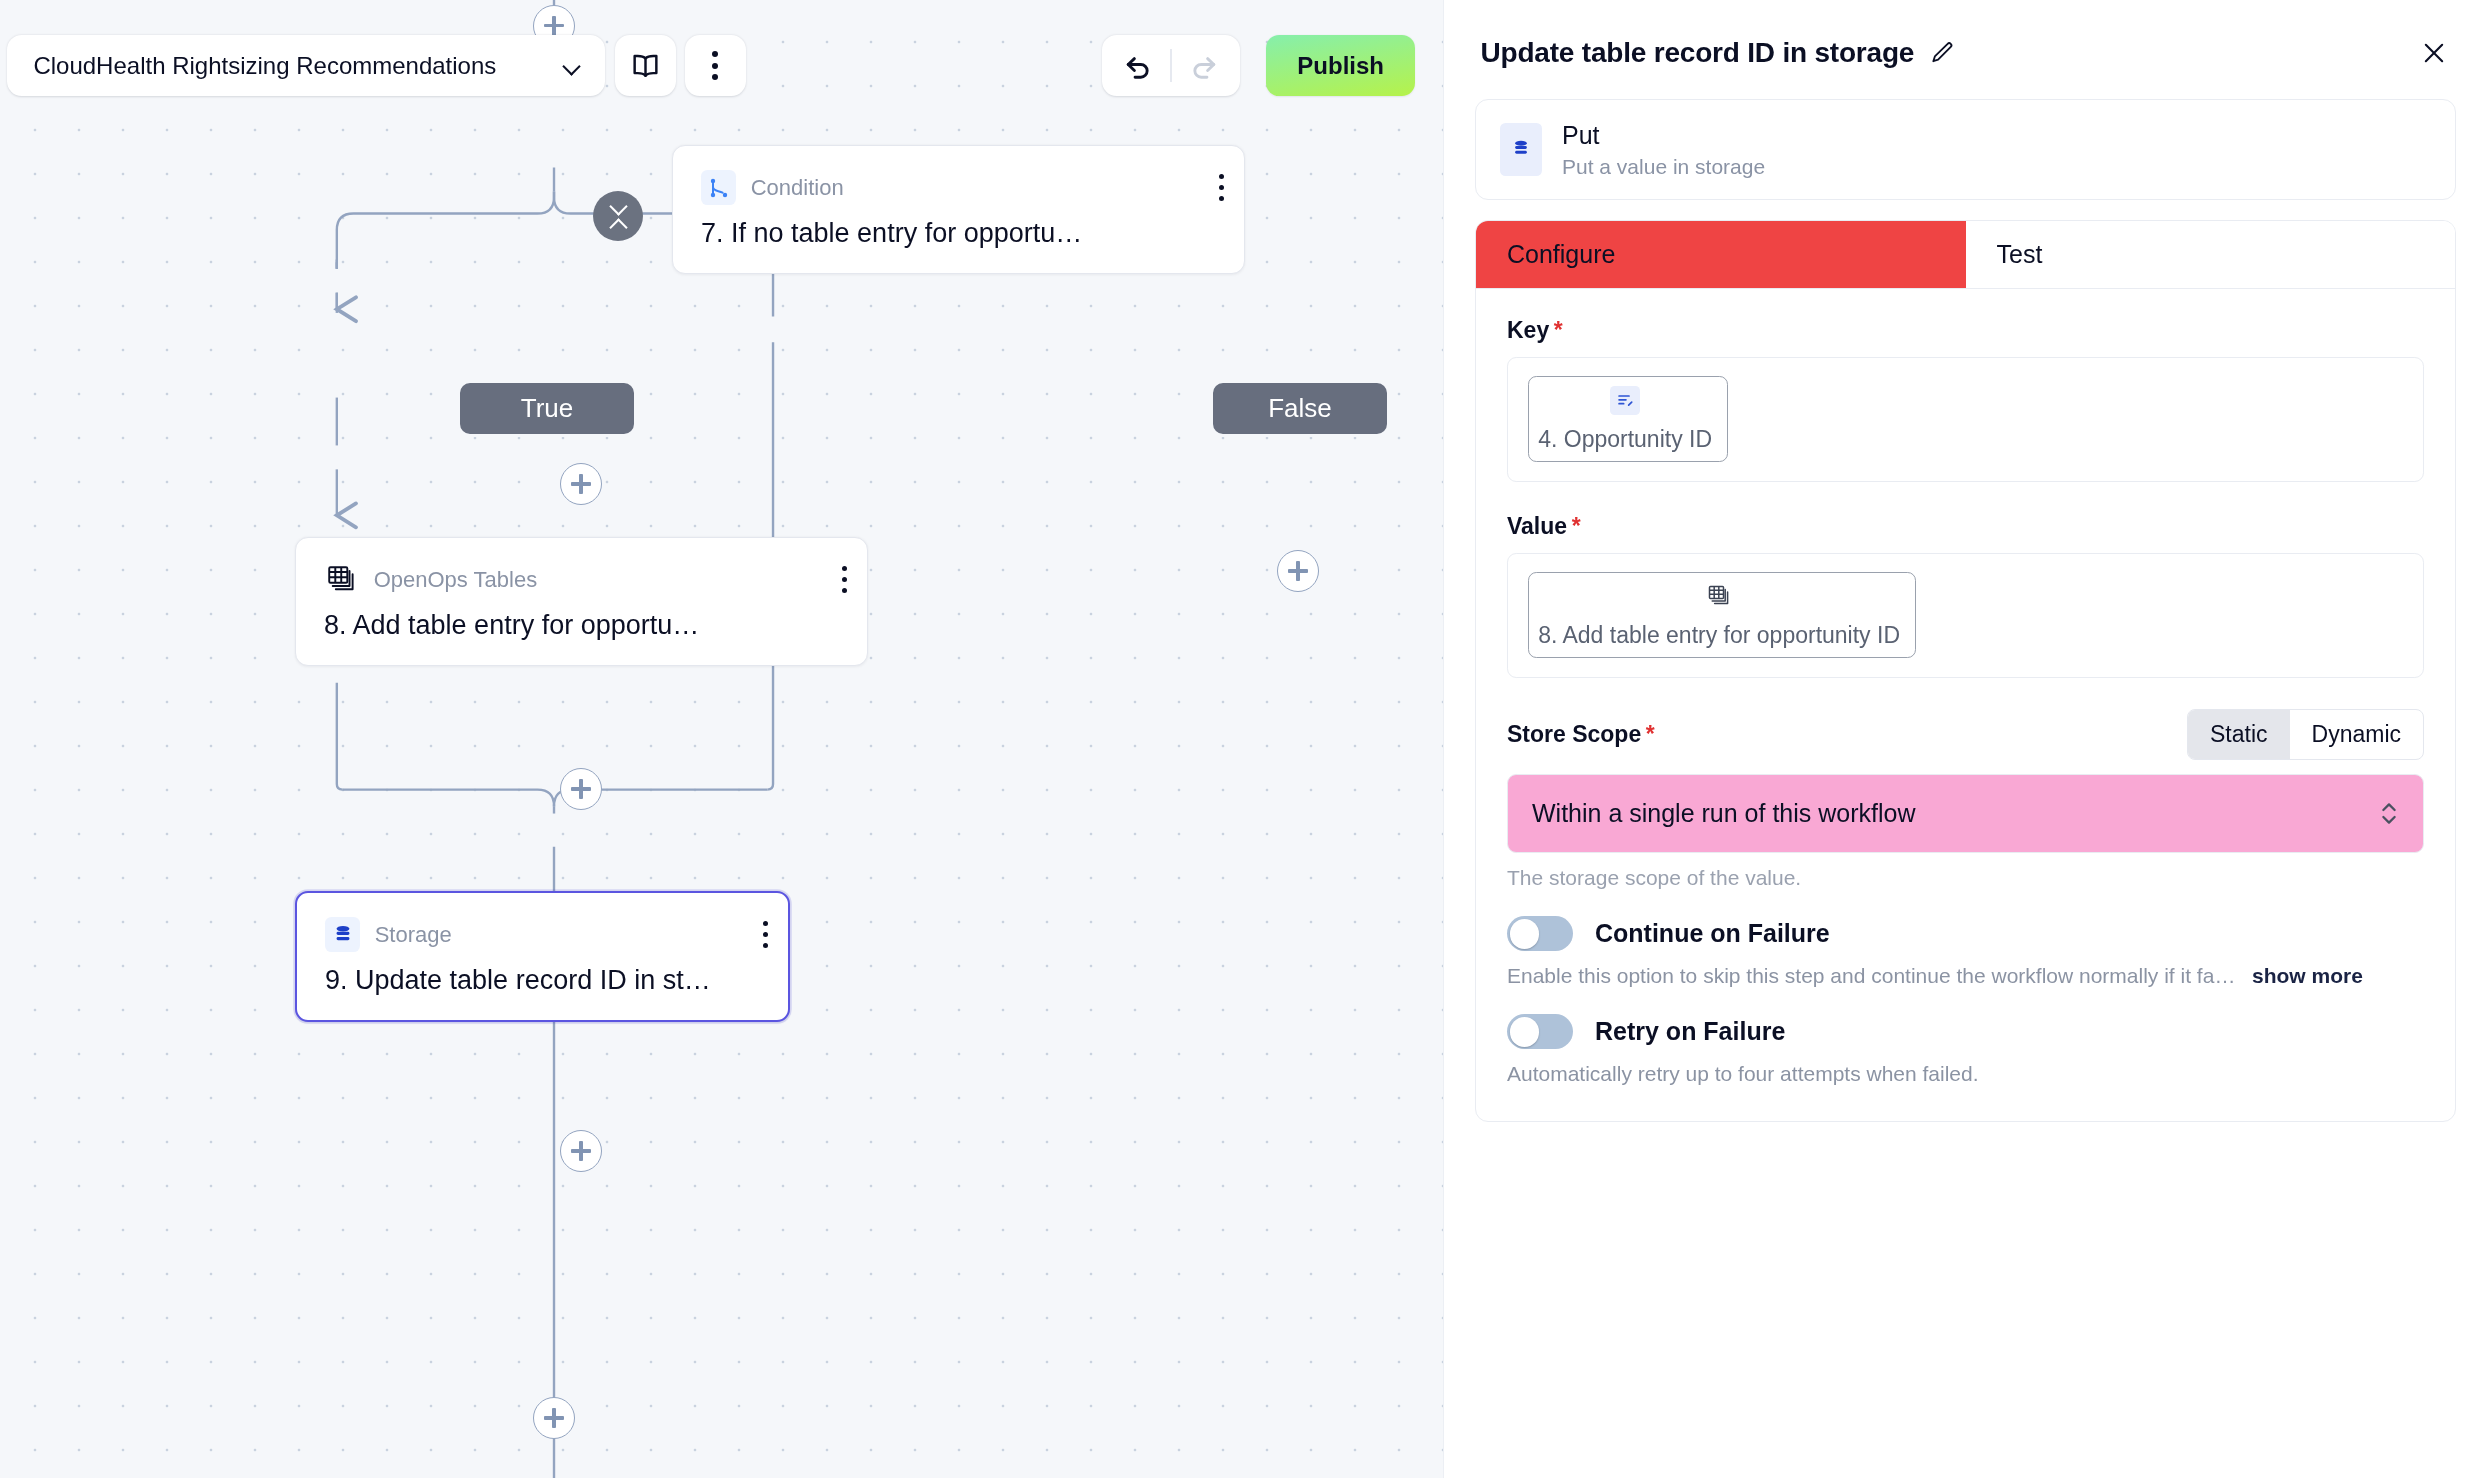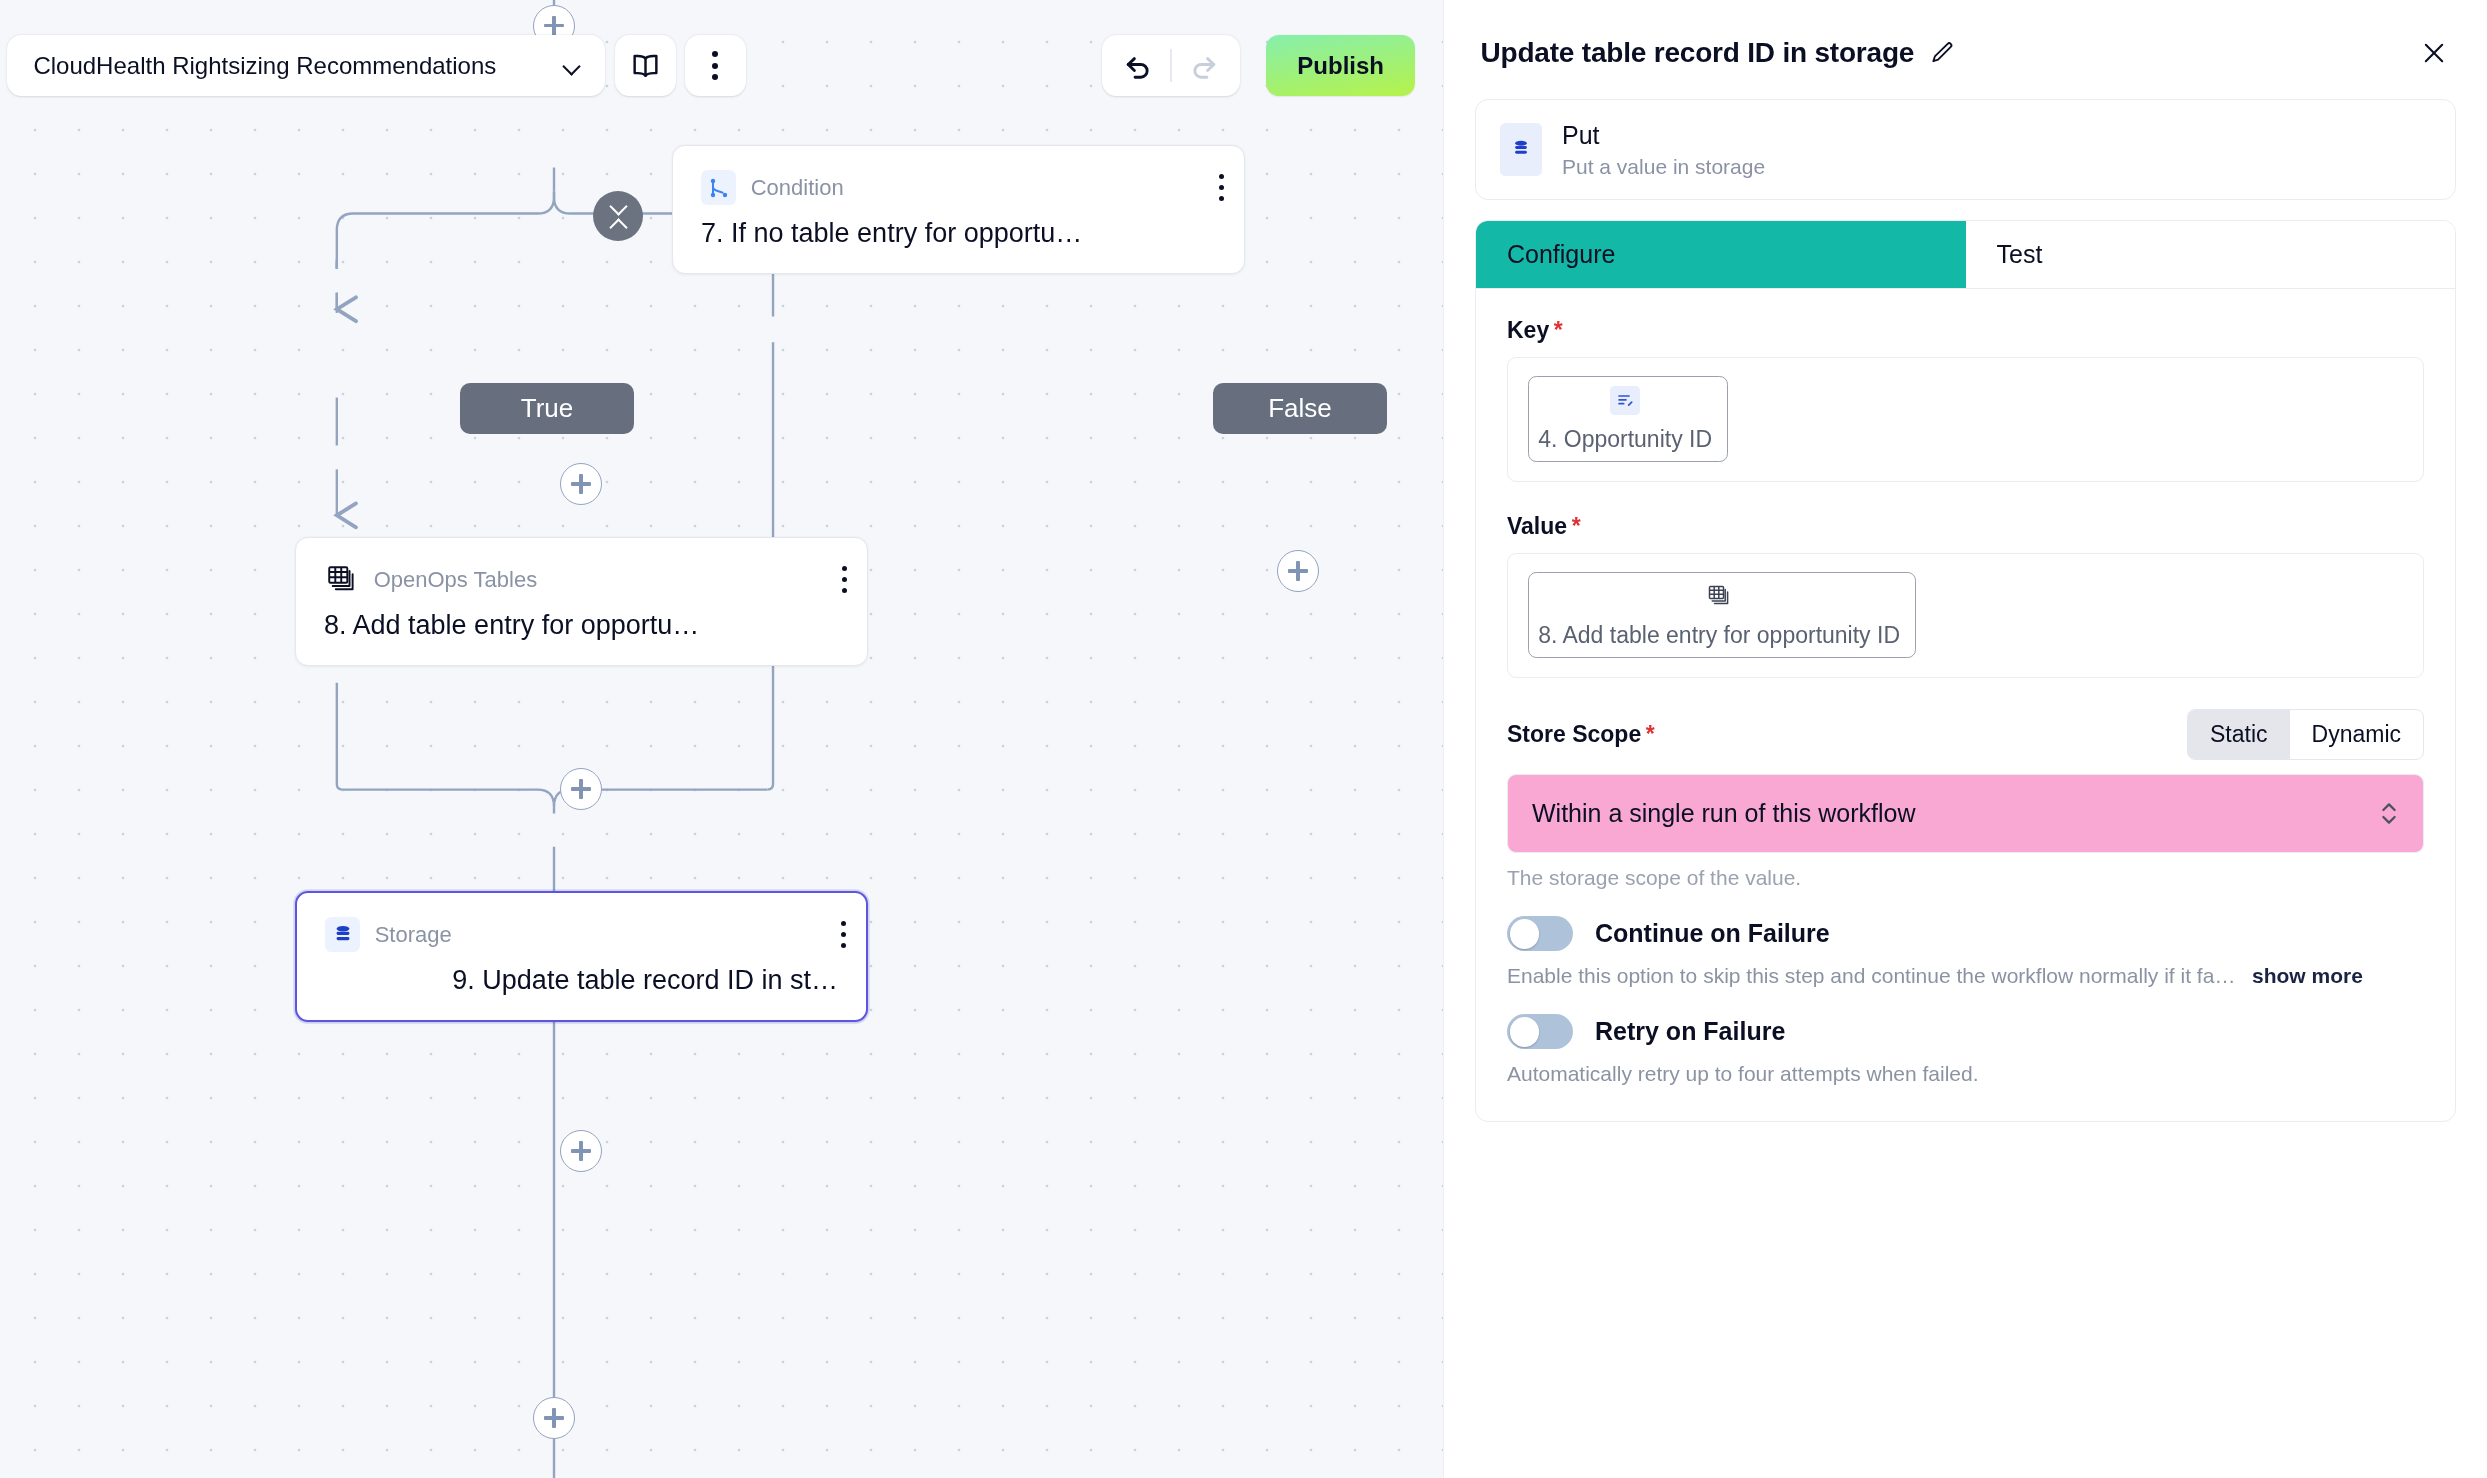--- a/index.html
+++ b/index.html
@@ -180,21 +180,21 @@
     margin-top: 20px;
     border: 1.5px solid #e9ecf2; border-radius: 13px;
     background: #fff; overflow: hidden;
   }
   .tabs { display: flex; height: 68px; border-bottom: 1.5px solid #e9ecf2; }
   .tab {
     flex: 1; display: flex; align-items: center;
     padding-left: 31px; font-size: 25px; color: #0b0f24;
     cursor: pointer; background: #ffffff;
   }
-  .tab.active { background: #14b8a6; font-weight: 400; }
+  .tab.active { background: #ef4444; font-weight: 400; }
 
   .cfg-body { padding: 28px 31px 35px 31px; }
   .field-label {
     font-size: 23px; color: #0b0f24; font-weight: 600; margin-bottom: 13px;
     display: flex; align-items: baseline; gap: 4.6px;
   }
   .req { color: #e03131; font-size: 23px; }
 
   .field-box {
     border: 1.5px solid #e9ecf2; border-radius: 9.2px;
@@ -387,21 +387,21 @@
               <i></i>
               <i></i>
             </span>
         </span>
       </div>
       <div class="node-title">8. Add table entry for opportu…</div>
     </div>
 
     <div class="plus" style="left:560px; top:768px;"></div>
 
-    <div class="node selected" style="left:295px; top:891px; width:573px;text-align:right;">
+    <div class="node selected" style="left:295px; top:891px; width:495px;">
       <div class="node-head">
         <span class="node-ico blue-bg">
           <svg width="22" height="22" viewBox="0 0 24 24" fill="none" stroke="#1e40c8" stroke-width="2" stroke-linecap="round" stroke-linejoin="round">
             <ellipse cx="12" cy="5.2" rx="7" ry="3" fill="#1e40c8" stroke="none"></ellipse>
             <rect x="5" y="8.5" width="14" height="3.4" rx="1.6" fill="#1e40c8" stroke="none"></rect>
             <rect x="5" y="14.2" width="14" height="3.4" rx="1.6" fill="#1e40c8" stroke="none"></rect>
           </svg>
         </span>
         <span class="node-type">Storage</span>
         <span class="node-menu">

